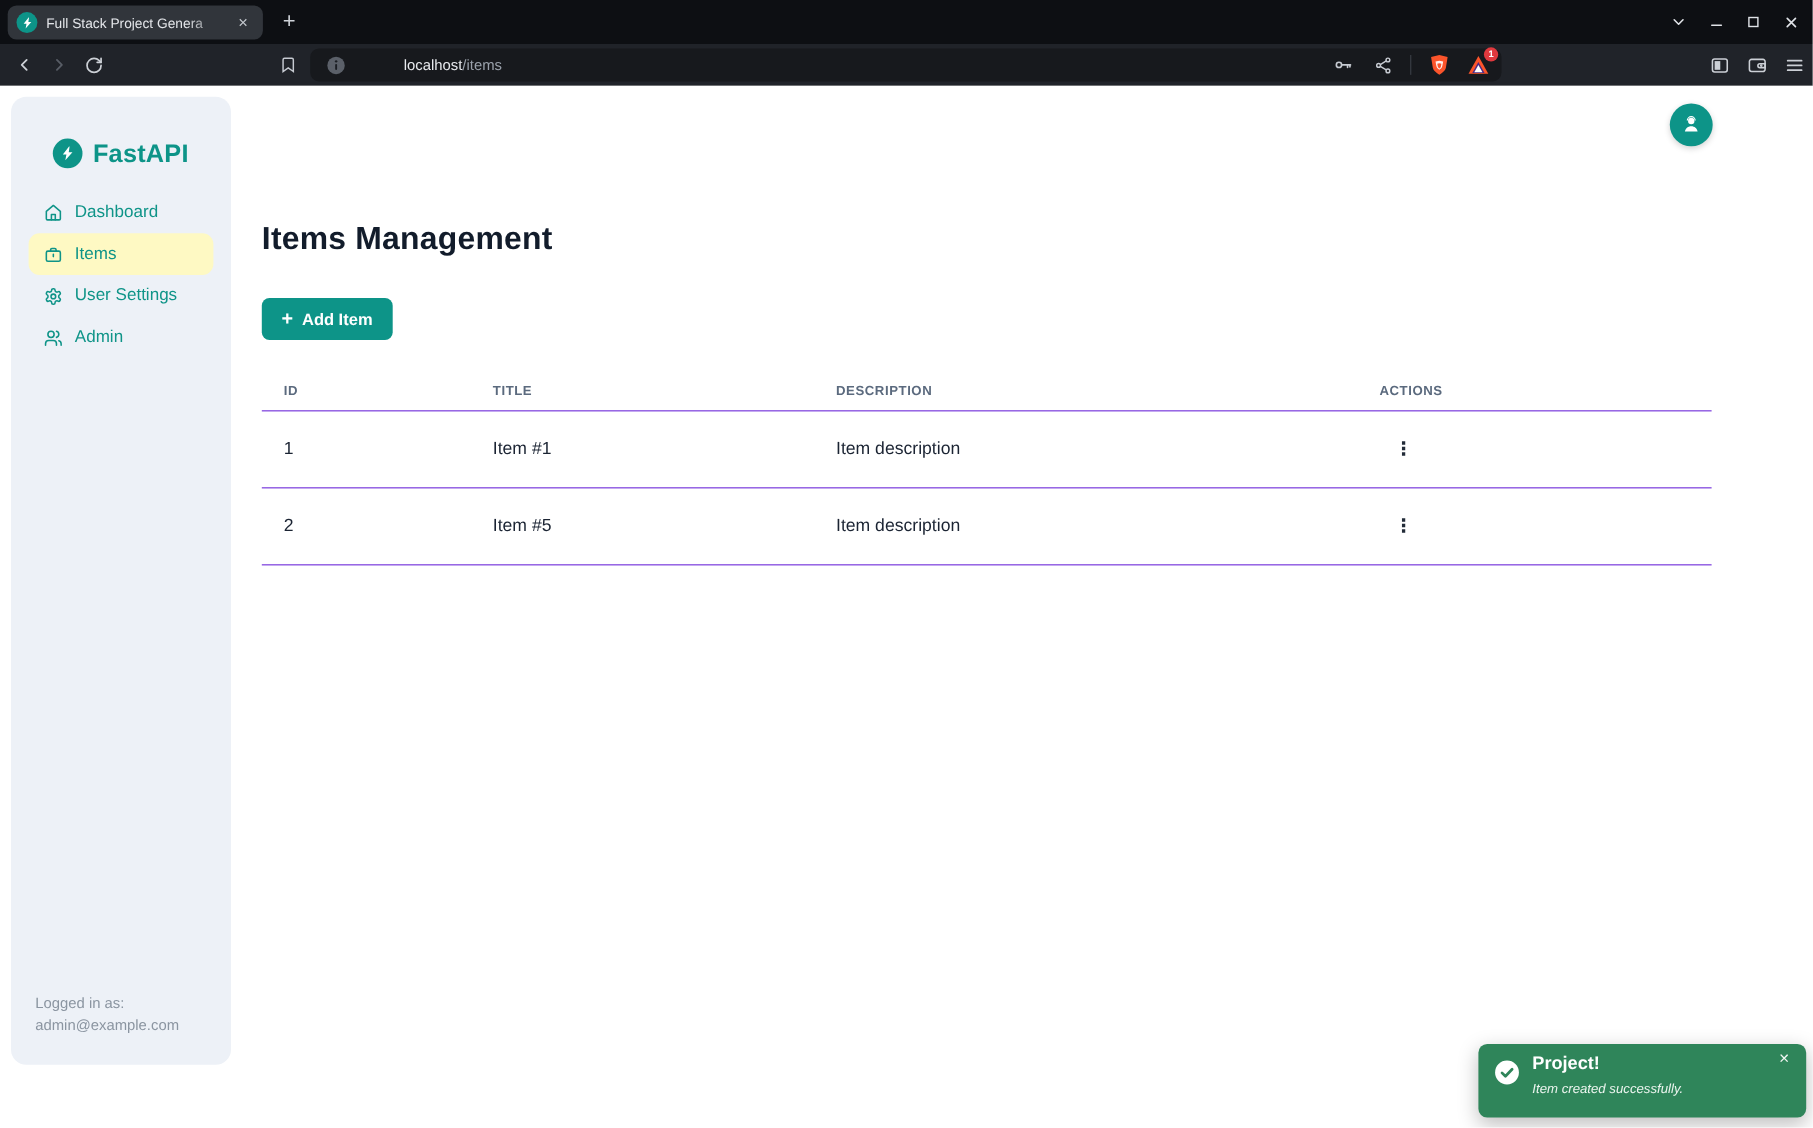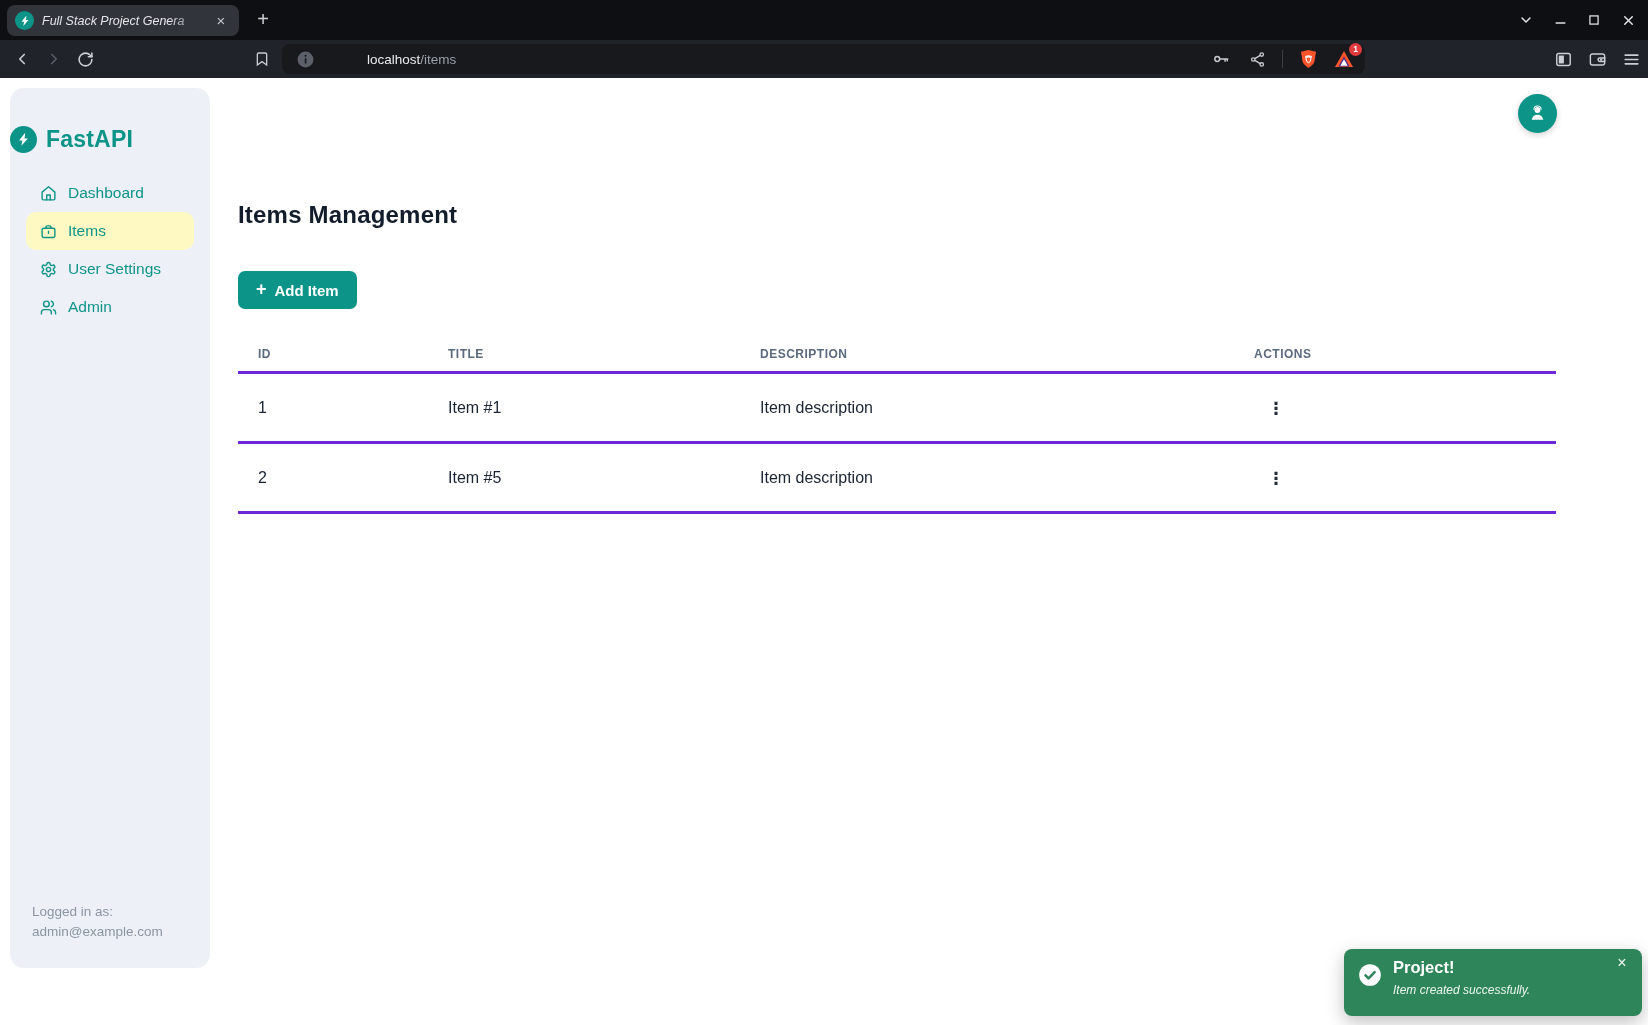--- a/index.html
+++ b/index.html
@@ -8,21 +8,21 @@
   .screen { position:relative; width:1648px; height:1025px; }
 
   
   .tabbar { position:absolute; left:0; top:0; width:1648px; height:40px; background:#0d0f13; }
   .tab { position:absolute; left:7px; top:5px; width:232px; height:31px; background:#31353b;
     border-radius:8px; display:flex; align-items:center; padding:0 8px; }
   .favicon { width:19px; height:19px; border-radius:50%; background:#0d9488; display:flex;
     align-items:center; justify-content:center; flex:none; }
   .tab-title { margin-left:8px; width:168px; font-size:12.5px; color:#e3e5e9; white-space:nowrap;
     overflow:hidden; -webkit-mask-image:linear-gradient(90deg,#000 76%,transparent 98%);
-    mask-image:linear-gradient(90deg,#000 76%,transparent 98%);font-style:italic; }
+    mask-image:linear-gradient(90deg,#000 76%,transparent 98%); }
   .tab-close { margin-left:2px; width:18px; height:18px; border-radius:4px; color:#c3c7cd;
     font-size:15px; line-height:17px; text-align:center; flex:none; }
   .newtab { position:absolute; left:251px; top:8px; width:24px; height:24px; color:#cfd3d9;
     font-size:20px; line-height:23px; text-align:center; border-radius:6px; }
   .wincontrols { position:absolute; right:8px; top:0; height:40px; display:flex; align-items:center; gap:10px; }
   .wc { width:24px; height:24px; display:flex; align-items:center; justify-content:center; color:#dfe2e7; }
   .toolbar { position:absolute; left:0; top:40px; width:1648px; height:38px; background:#202329; }
   .navbtn { position:absolute; top:7px; width:24px; height:24px; display:flex; align-items:center;
     justify-content:center; color:#ccd0d6; }
   .navbtn.dim { color:#585d66; }
@@ -41,42 +41,42 @@
     background:#e0393e; color:#fff; font-size:8.5px; font-weight:bold; line-height:13px; text-align:center; }
   .tool-right { position:absolute; right:4px; top:6px; display:flex; gap:8px; }
   .tool-right .tbtn { width:26px; height:26px; display:flex; align-items:center; justify-content:center;
     color:#ccd0d6; }
 
   
   .page { position:absolute; left:0; top:78px; width:1648px; height:947px; background:#fff; }
   .sidebar { position:absolute; left:10px; top:10px; width:200px; height:880px;
     background:#edf1f7; border-radius:14px; }
   .logo { position:absolute; left:0; top:38px; width:200px; display:flex; align-items:center;
-    gap:9px; }
+    justify-content:center; gap:9px; }
   .logo-mark { width:27px; height:27px; border-radius:50%; background:#0d9488; display:flex;
     align-items:center; justify-content:center; }
   .logo-text { font-size:23px; font-weight:bold; color:#0d9488; letter-spacing:0.2px; }
   .nav { position:absolute; left:16px; top:86px; width:168px; }
   .nav-item { height:38px; display:flex; align-items:center; gap:11px; padding-left:14px;
     border-radius:10px; color:#0f9488; font-size:15.5px; }
   .nav-item.active { background:#fef9c3; }
   .nav-item svg { flex:none; }
   .sidebar-footer { position:absolute; left:22px; bottom:26px; font-size:13.5px; color:#8b95a1;
     line-height:20px; }
 
-  .page-title { position:absolute; left:238px; top:123px; font-size:24px; font-weight:bold;
+  .page-title { position:absolute; left:238px; top:123px; font-size:29px; font-weight:bold;
     color:#121c2b; letter-spacing:0.2px; }
   .add-btn { position:absolute; left:238px; top:193px; height:38px; padding:0 18px;
     background:#0d9488; border:none; border-radius:7px; color:#fff; font-weight:bold;
     font-size:15px; font-family:"Liberation Sans",sans-serif; display:flex; align-items:center; gap:8px; }
   .add-plus { font-size:18px; font-weight:bold; line-height:1; position:relative; top:-1px; }
 
   .table { position:absolute; left:238px; top:258px; width:1318px; }
   .trow { display:grid; grid-template-columns:190px 312px 494px 1fr; align-items:center;
-    padding-left:20px; border-bottom:3px solid #6d28d9; }
+    padding-left:20px; border-bottom:1px solid #6d28d9; }
   .thead-row { height:38px; }
   .thead-row .th { font-size:12px; font-weight:bold; letter-spacing:0.5px; color:#5b6a7e; }
   .tbody-row { height:70px; font-size:16px; color:#1b2433; }
   .kebab { width:18px; height:26px; margin-left:13px; border:none; background:transparent;
     color:#222b38; font-size:17px; font-weight:bold; line-height:26px; text-align:center;
     font-family:"DejaVu Sans",sans-serif; }
 
   .avatar-btn { position:absolute; left:1518px; top:16px; width:39px; height:39px; border-radius:50%;
     background:#0d9488; border:none; display:flex; align-items:center; justify-content:center;
     box-shadow:0 2px 6px rgba(0,0,0,0.18); }

